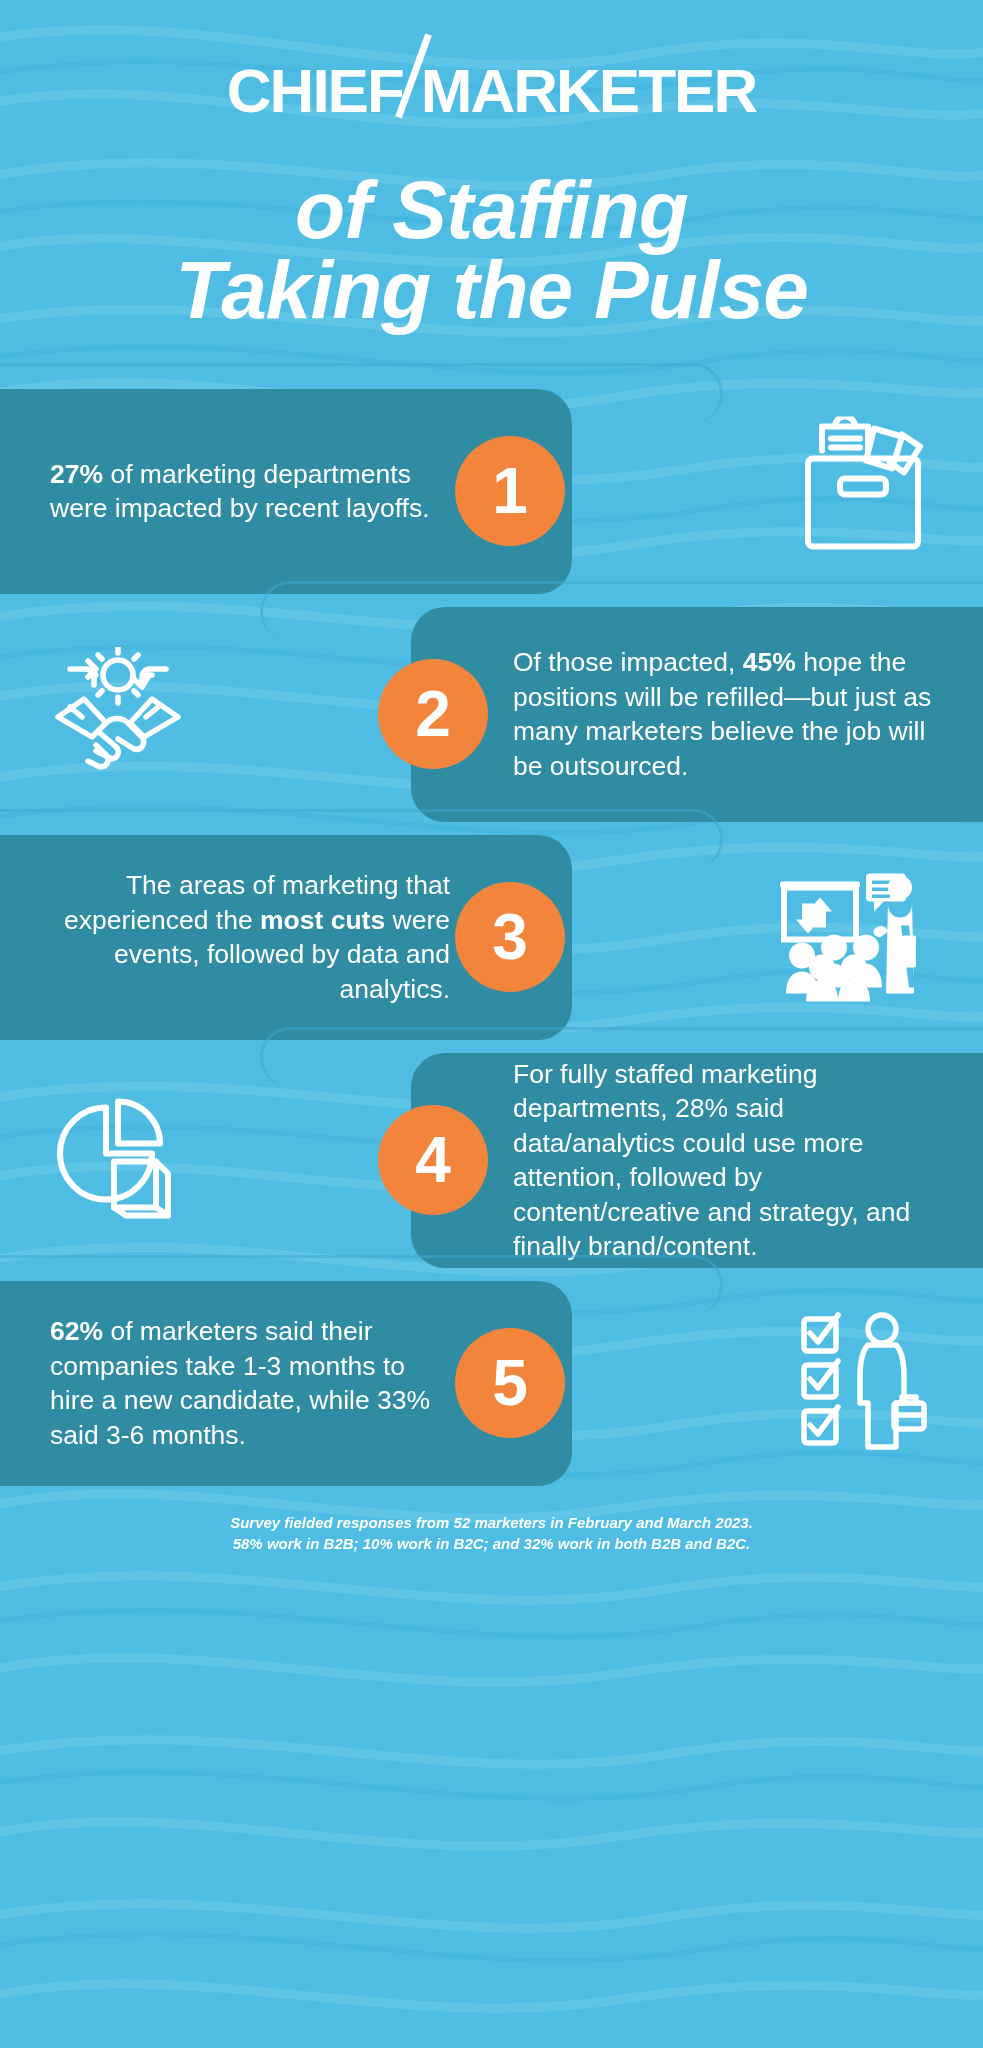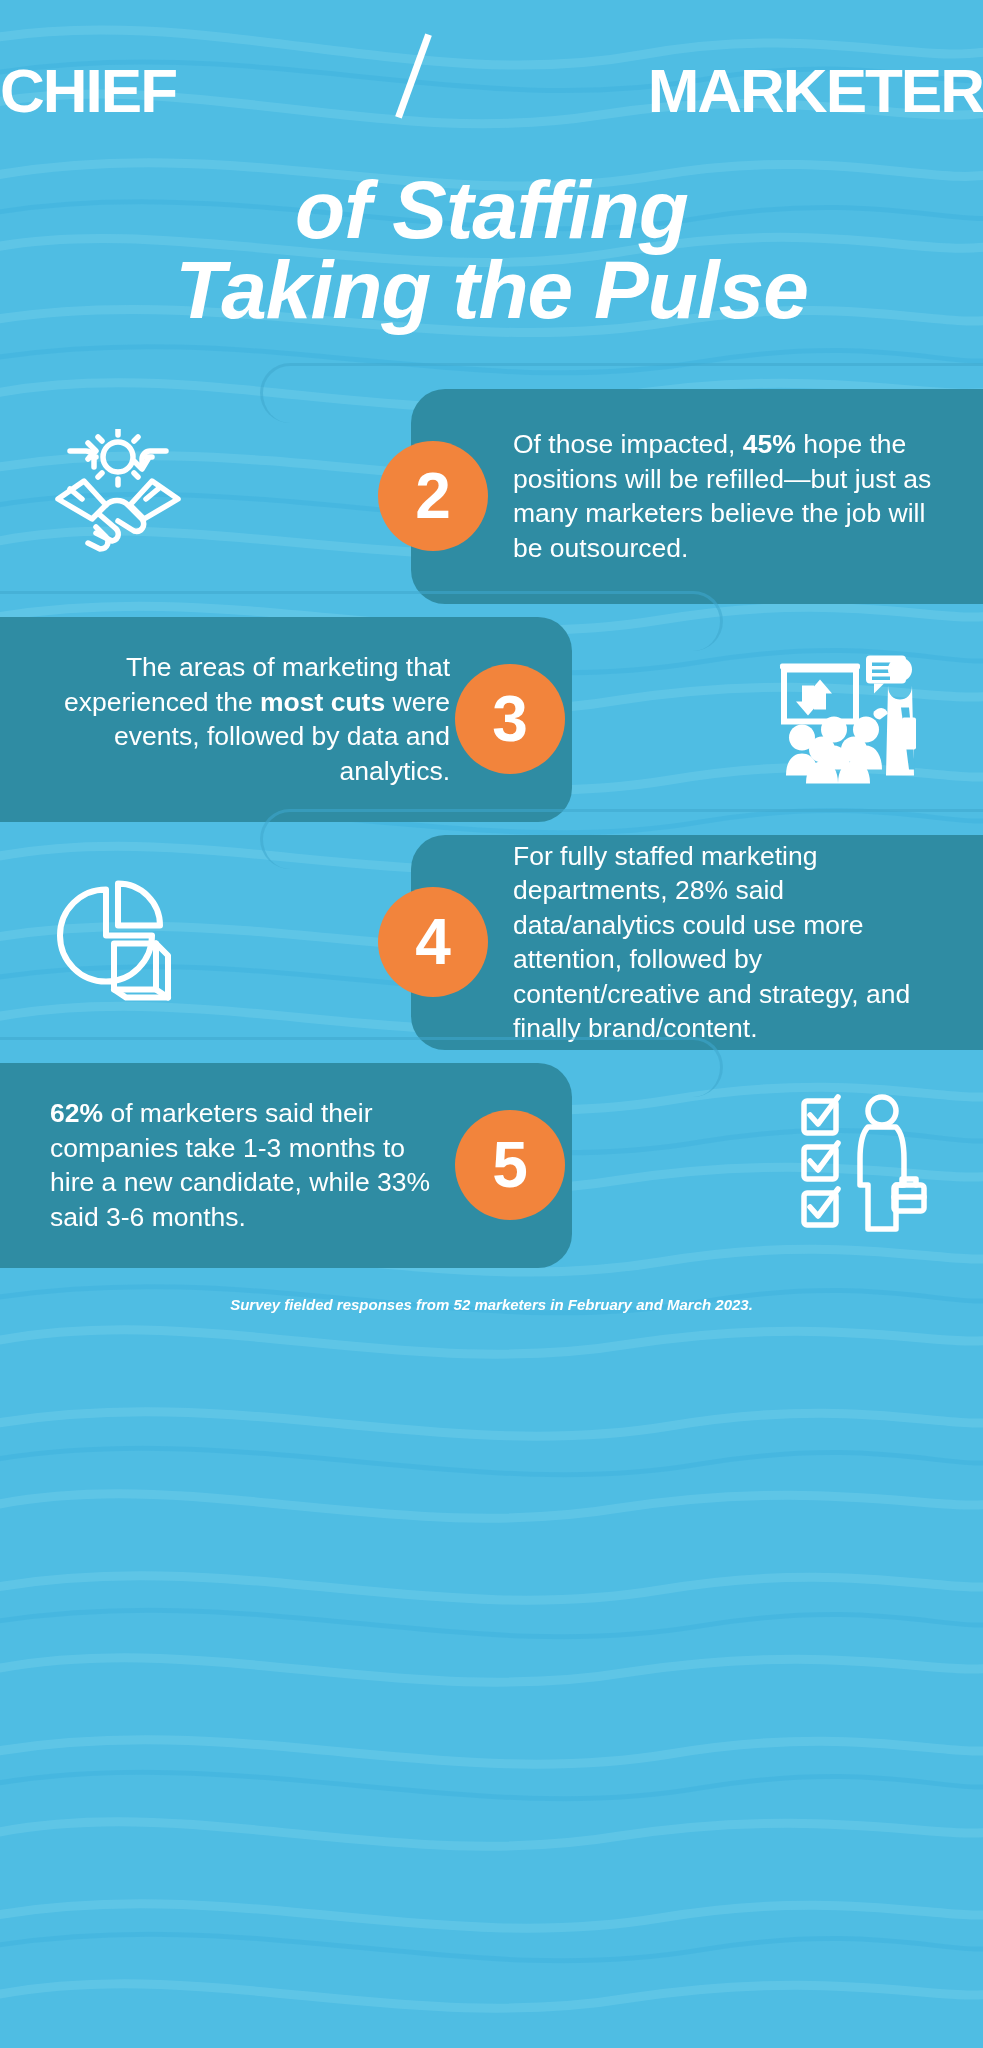--- a/index.html
+++ b/index.html
@@ -11,21 +11,21 @@
     overflow:hidden;
   }
   
   #bg-waves { position:absolute; inset:0; width:983px; height:2048px; z-index:0; }
   
   .page { position:relative; z-index:2; width:983px; height:2048px; }
 
   
   .header { padding-top:40px; text-align:center; }
   .logo-row {
-    display:flex; justify-content:space-between; align-items:baseline;
+    display:flex; justify-content:center; align-items:baseline;
     font-weight:bold; letter-spacing:-1px; color:#ffffff;
     font-size:62px; line-height:1.0;
   }
   .logo-chief { font-family:"Liberation Sans", sans-serif; font-weight:bold; letter-spacing:-2px; }
   .logo-slash {
     display:inline-block; width:30px; height:72px; position:relative; margin:0 -6px;
   }
   .logo-slash::before {
     content:""; position:absolute; left:13px; top:-8px;
     width:7px; height:88px; background:#fff;
@@ -149,20 +149,38 @@
       <span class="logo-marketer">MARKETER</span>
     </div>
     <div class="main-title">
       <div>of Staffing</div>
       <div>Taking the Pulse</div>
     </div>
   </div>
 
   <div class="cards">
 
+    <div class="card-wrap c1">
+      <div class="ghost left"></div>
+      <div class="card left">
+        <div class="card-text"><b>27%</b> of marketing departments were impacted by recent layoffs.</div>
+      </div>
+      <div class="badge on-left-card">1</div>
+      <div class="icon-slot right-side">
+        <svg width="130" height="145" viewBox="0 0 130 145" fill="none" stroke="#ffffff" stroke-width="6" stroke-linejoin="round" stroke-linecap="round">
+          <path d="M24,34 L24,10 L70,10 L70,34"></path>
+          <path d="M37,10 a10,10 0 0 1 20,0"></path>
+          <path d="M33,22 L62,22 M33,31 L62,31"></path>
+          <path d="M76,12 L104,20 L94,52 L68,44 Z"></path>
+          <path d="M104,18 L122,30 L106,56 L92,46"></path>
+          <rect x="10" y="42" width="110" height="88" rx="5"></rect>
+          <rect x="42" y="62" width="46" height="16" rx="5"></rect>
+        </svg>
+      </div>
+    </div>
 
     <div class="card-wrap c2">
       <div class="ghost right"></div>
       <div class="card right">
         <div class="card-text">Of those impacted, <b>45%</b> hope the positions will be refilled—but just as many marketers believe the job will be outsourced.</div>
       </div>
       <div class="badge on-right-card">2</div>
       <div class="icon-slot left-side">
         <svg width="140" height="130" viewBox="0 0 140 130" fill="none" stroke="#ffffff" stroke-width="5.5" stroke-linejoin="round" stroke-linecap="round">
           <g>
@@ -257,15 +275,16 @@
           <path d="M104,92 L104,86 L118,86 L118,92"></path>
           <path d="M96,104 L126,104"></path>
         </svg>
       </div>
     </div>
 
   </div>
 
   <div class="footer">
     <div>Survey fielded responses from 52 marketers in February and March 2023.</div>
+    <div>58% work in B2B; 10% work in B2C; and 32% work in both B2B and B2C.</div>
   </div>
 
 </div>
 
 </body></html>

